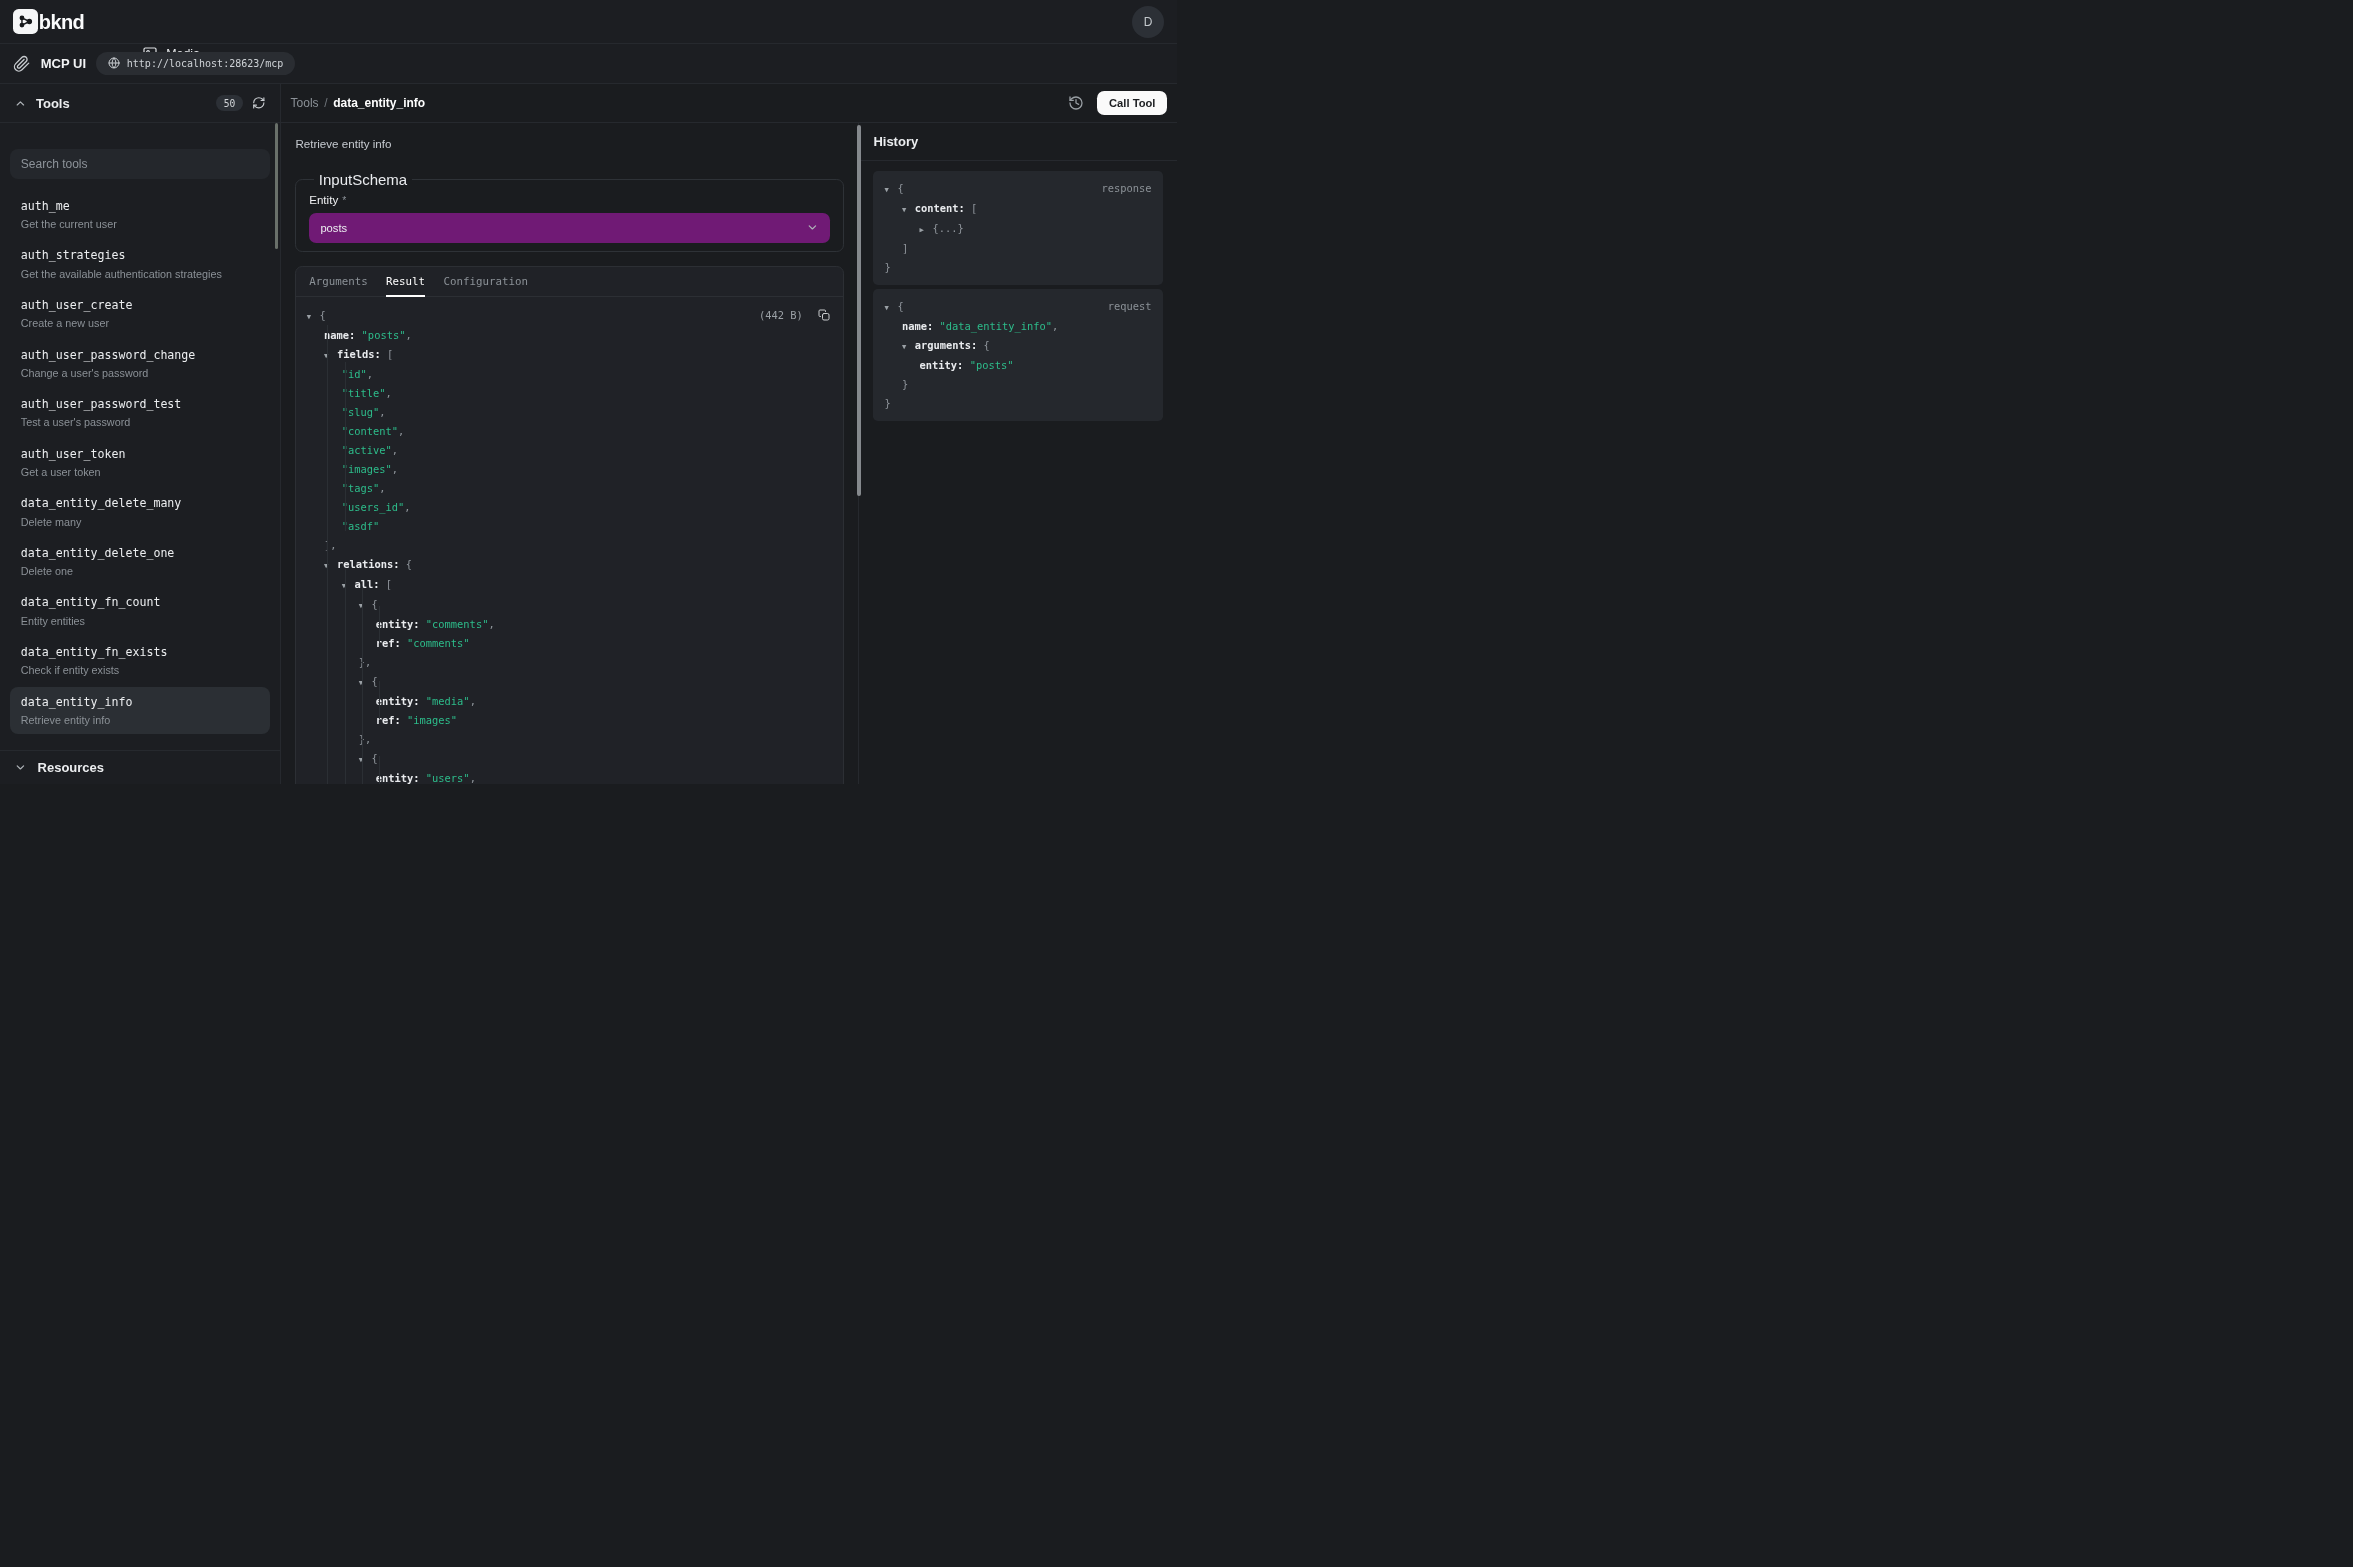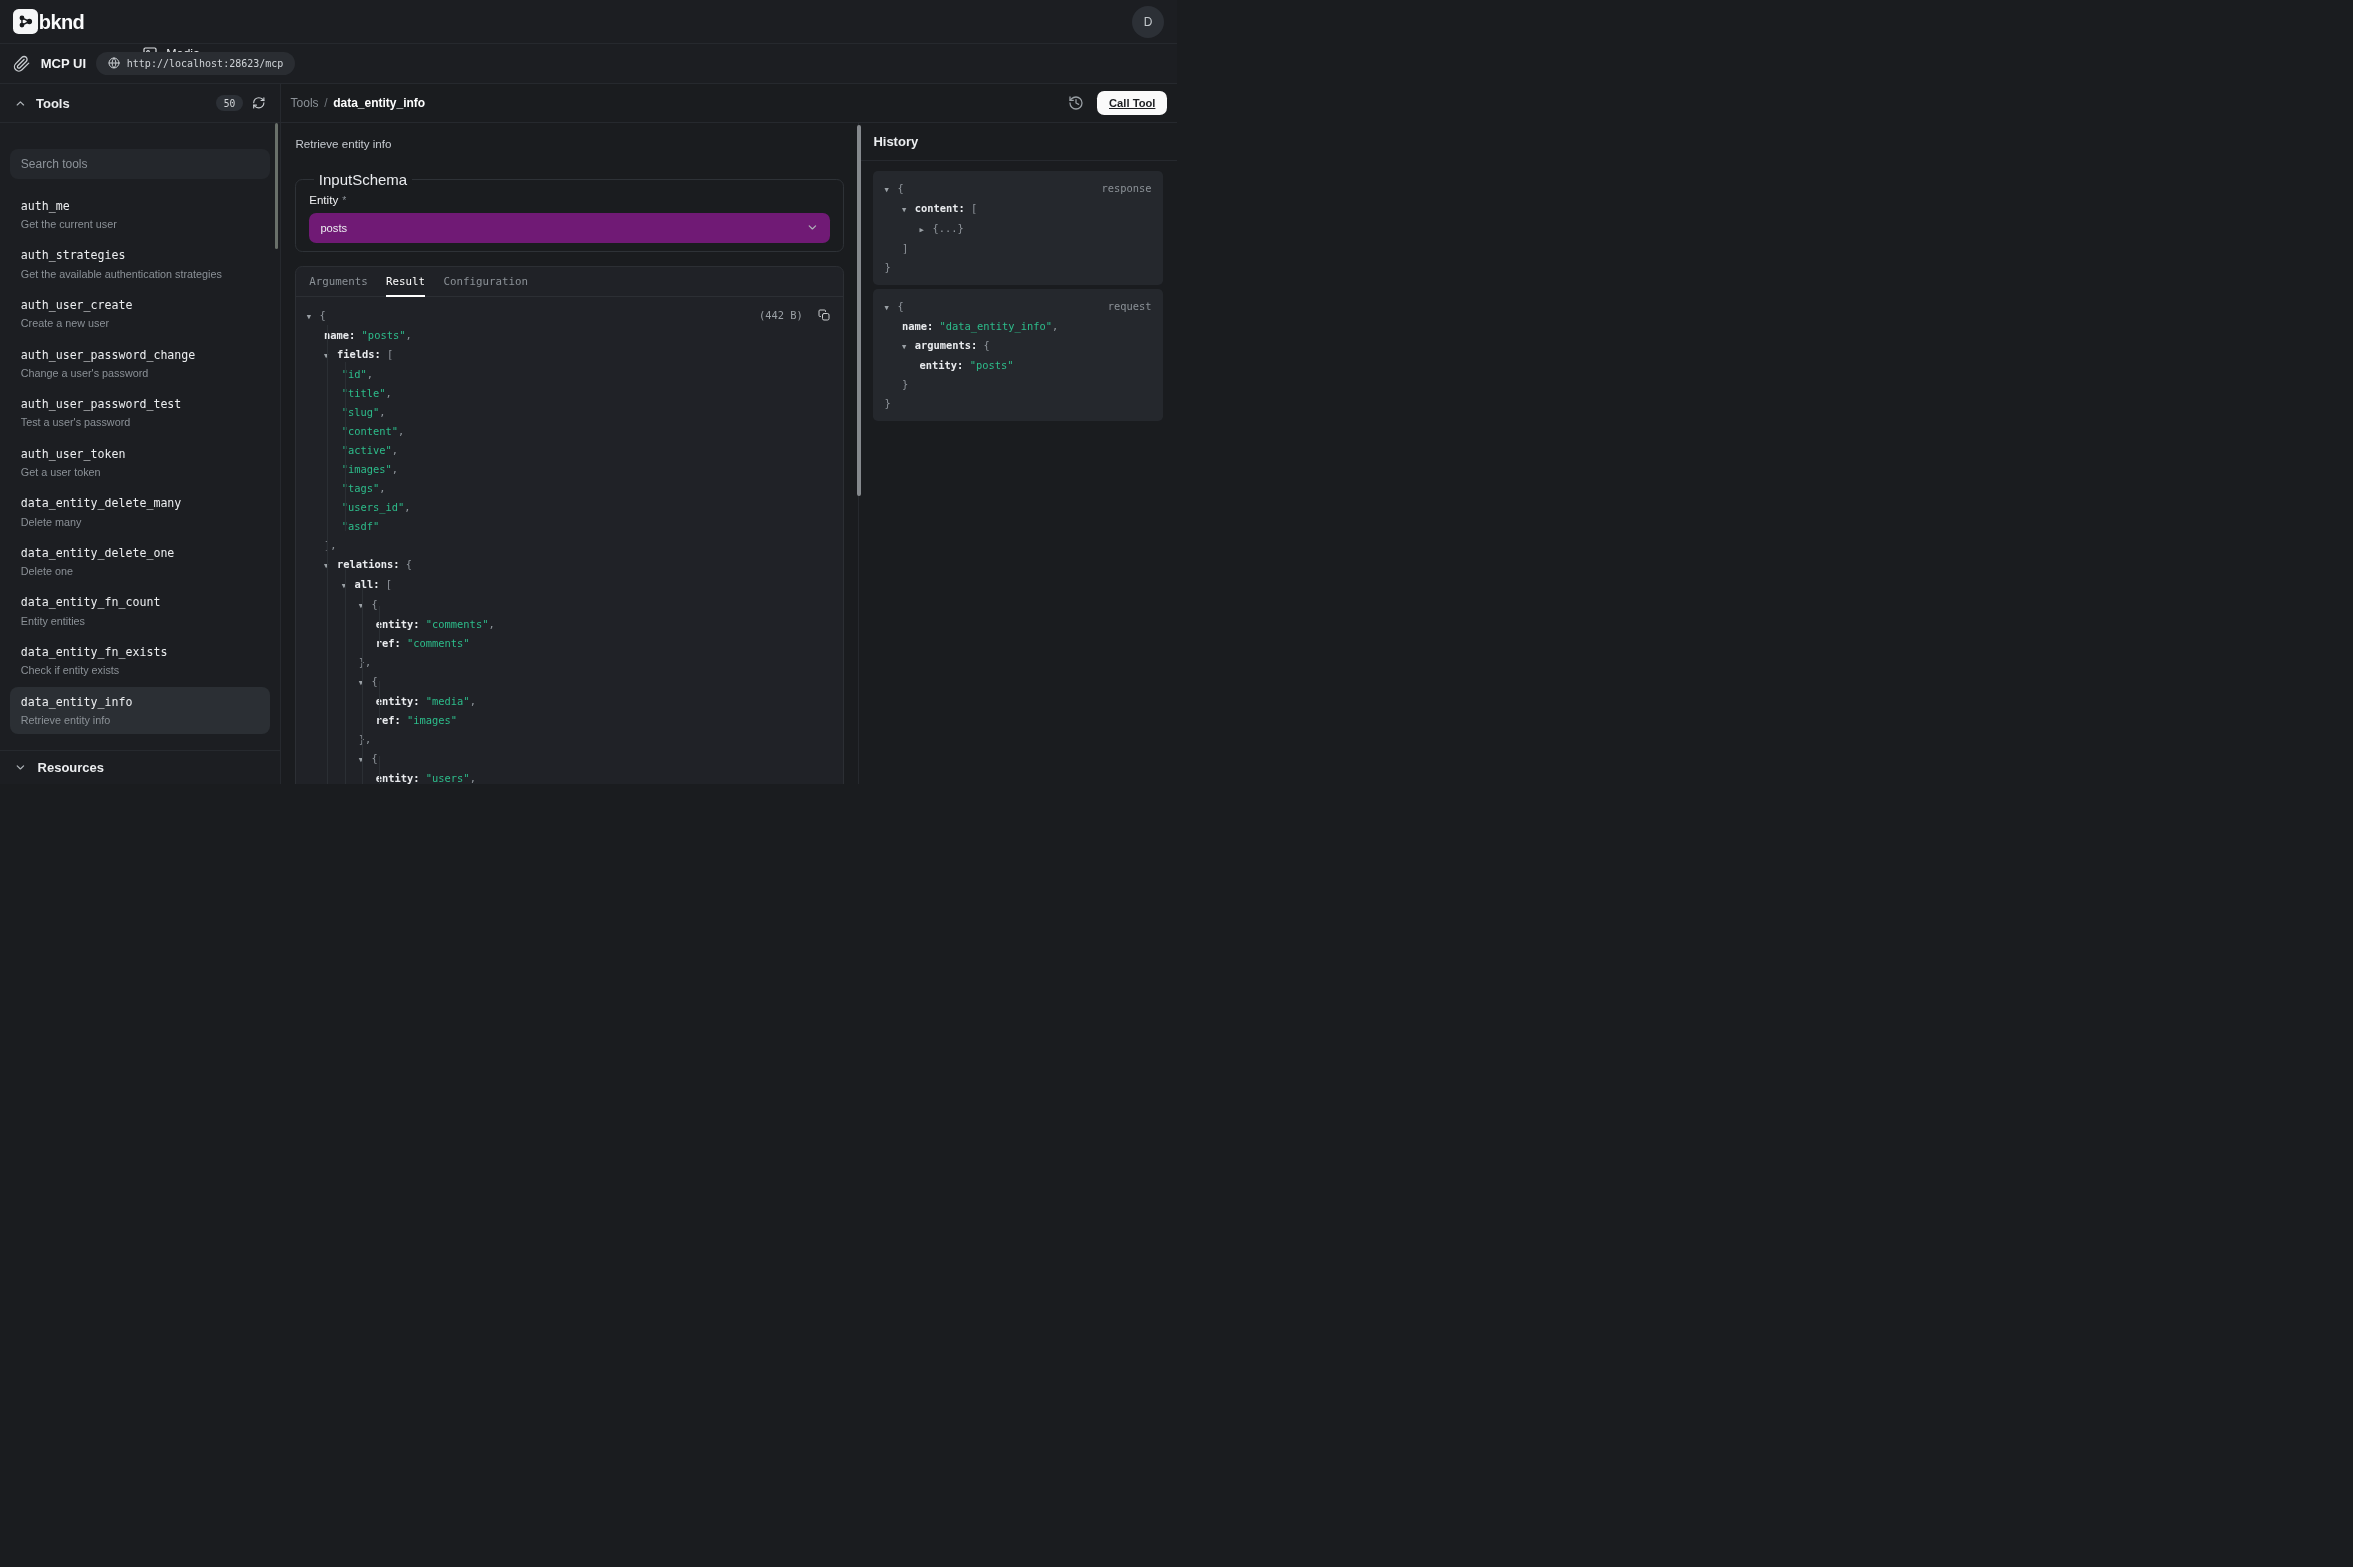--- a/index.html
+++ b/index.html
@@ -65,21 +65,21 @@
   .right-region { flex:1; display:flex; flex-direction:column; background:#1a1c1f; min-width:0; }
   .region-header { height:39px; min-height:39px; display:flex; align-items:center;
                    padding:0 9.6px; border-bottom:0.8px solid #26292e; }
   .breadcrumb { font-size:12px; color:#8b9197; }
   .crumb-sep { color:#6f757b; margin:0 5.6px; }
   .crumb-current { color:#ffffff; font-weight:bold; }
   .header-actions { margin-left:auto; display:flex; align-items:center; gap:12.8px; }
   .header-actions .hist-btn { color:#9aa0a5; cursor:pointer; }
   .call-btn { background:#fafafa; color:#1b1d20; font-size:11.2px; font-weight:bold;
               border:none; border-radius:7.2px; padding:6.4px 12px; cursor:pointer;
-              font-family:"Liberation Sans", sans-serif;text-decoration:underline; }
+              font-family:"Liberation Sans", sans-serif; }
 
   .region-body { flex:1; display:flex; overflow:hidden; position:relative; }
   .main-scroll { position:absolute; left:576px; top:1.6px; width:4px; height:371px;
                  background:#85898d; border-radius:2.4px; z-index:5; }
 
   
   .main-col { width:578px; min-width:578px; border-right:0.8px solid #26292e;
               padding:12.8px 14.4px; overflow:hidden; }
   .desc-text { font-size:11.6px; color:#c6cad0; line-height:16px; }
   fieldset.schema { margin-top:19px; border:0.8px solid #2e3237; border-radius:7.2px;

